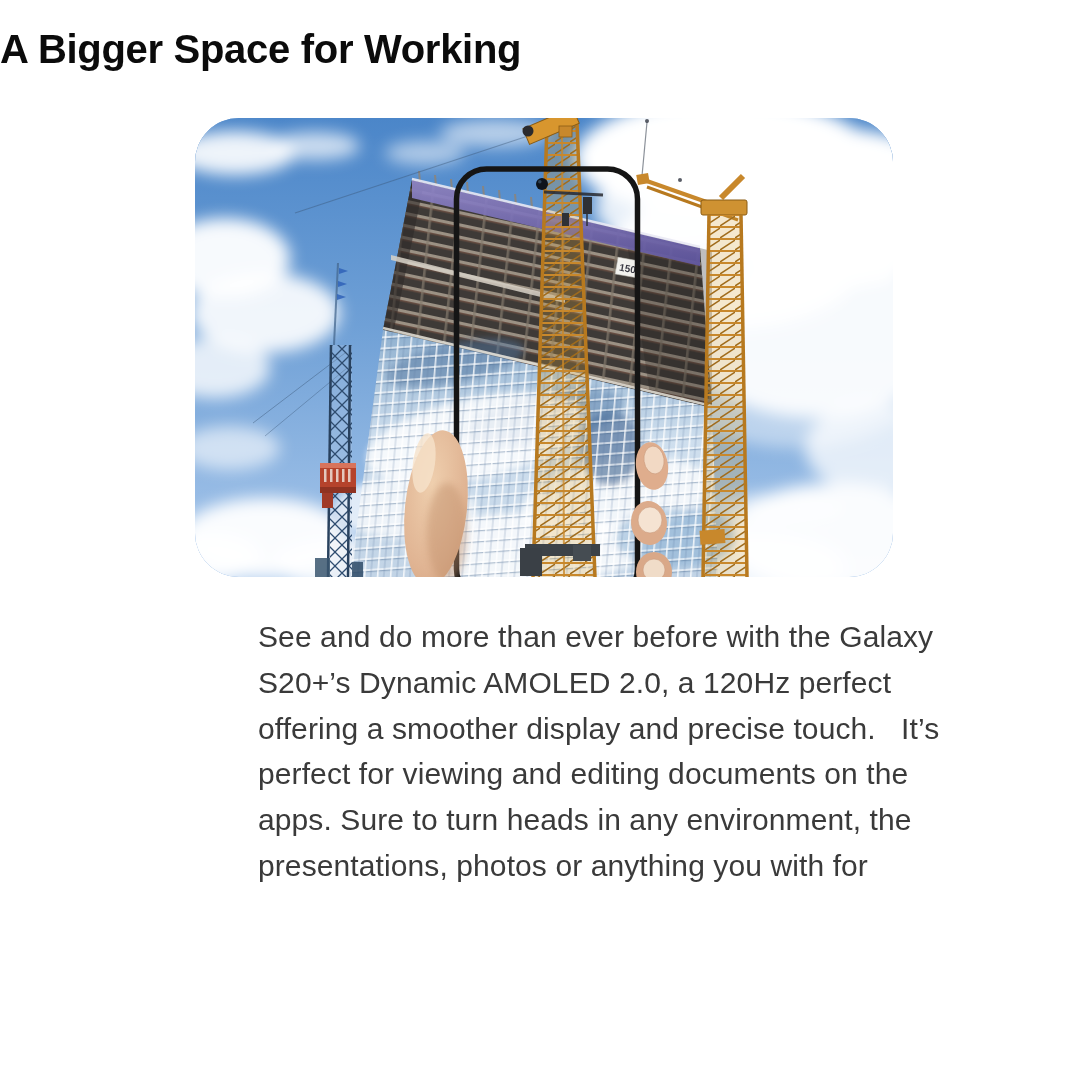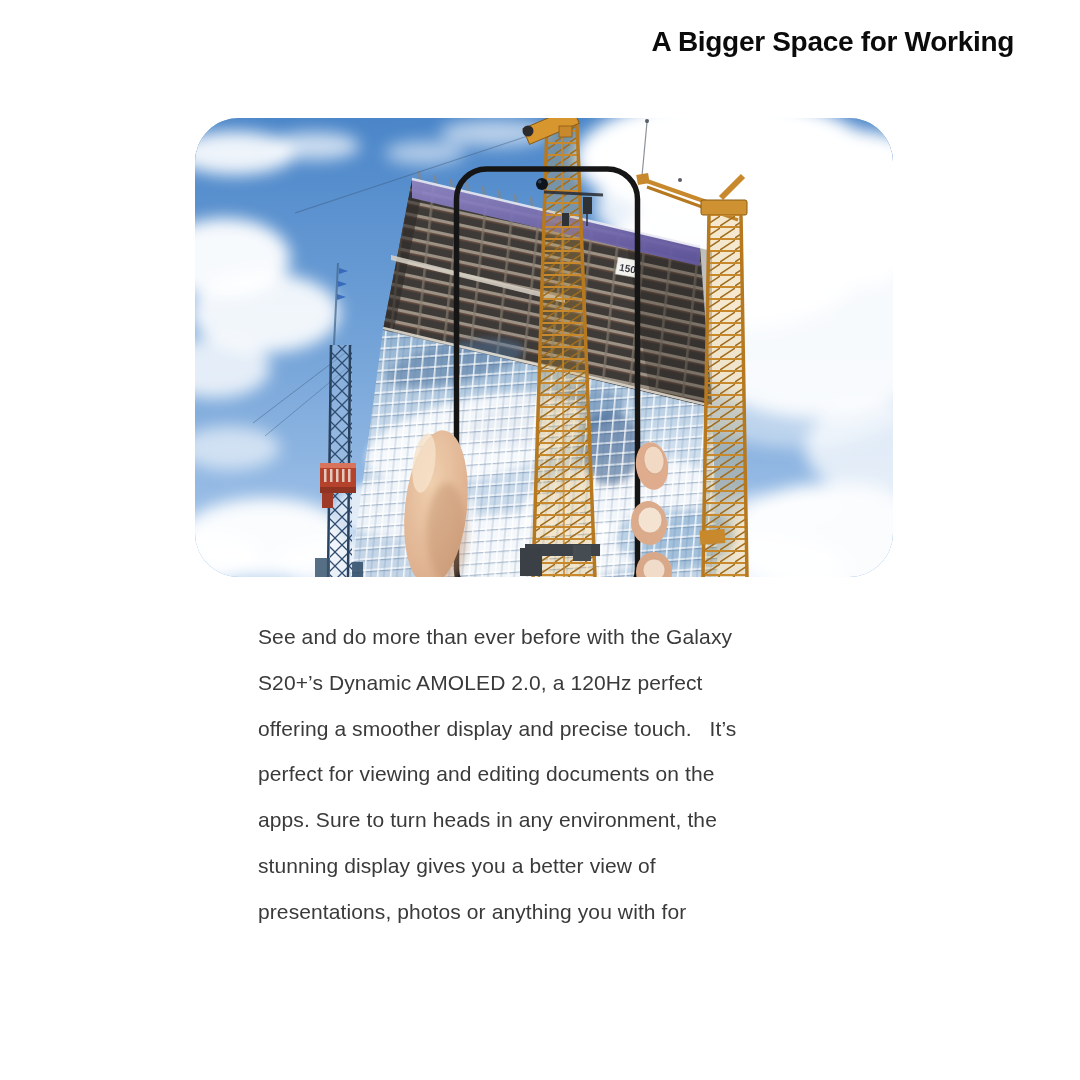--- a/index.html
+++ b/index.html
@@ -3,31 +3,31 @@
 <meta charset="utf-8">
 <title>A Bigger Space for Working</title>
 <style>
   html,body{margin:0;padding:0;}
   body{
     width:1080px;height:1080px;position:relative;overflow:hidden;
     background:#ffffff;font-family:"Liberation Sans", sans-serif;
   }
   .page-title{
     position:absolute;top:27px;left:0;width:1014px;margin:0;
-    text-align:right;font-size:28px;font-weight:700;color:#0b0b0b;
+    text-align:left;font-size:40px;font-weight:700;color:#0b0b0b;
     letter-spacing:-0.3px;line-height:1.1;
   }
   .hero{
     position:absolute;left:195px;top:118px;width:698px;height:459px;
     border-radius:44px;overflow:hidden;background:#7fa9da;
   }
   .hero svg{display:block;width:698px;height:459px;}
   .body-copy{
     position:absolute;left:258px;top:614px;width:610px;
-    font-size:21px;color:#3a3a3a;
+    font-size:30px;color:#3a3a3a;
   }
   .body-copy .line{
     height:45.8px;line-height:45.8px;white-space:pre;letter-spacing:0.1px;
   }
 </style>
 </head>
 <body>
 
 <h1 class="page-title">A Bigger Space for Working</h1>
 
@@ -251,15 +251,14 @@
     </g>
   </svg>
 </figure>
 
 <div class="body-copy">
   <div class="line">See and do more than ever before with the Galaxy</div>
   <div class="line">S20+’s Dynamic AMOLED 2.0, a 120Hz perfect</div>
   <div class="line">offering a smoother display and precise touch.   It’s</div>
   <div class="line">perfect for viewing and editing documents on the</div>
   <div class="line">apps. Sure to turn heads in any environment, the</div>
-  <div class="line">stunning display gives you a better view of</div>
   <div class="line">presentations, photos or anything you with for</div>
 </div>
 
 </body></html>

